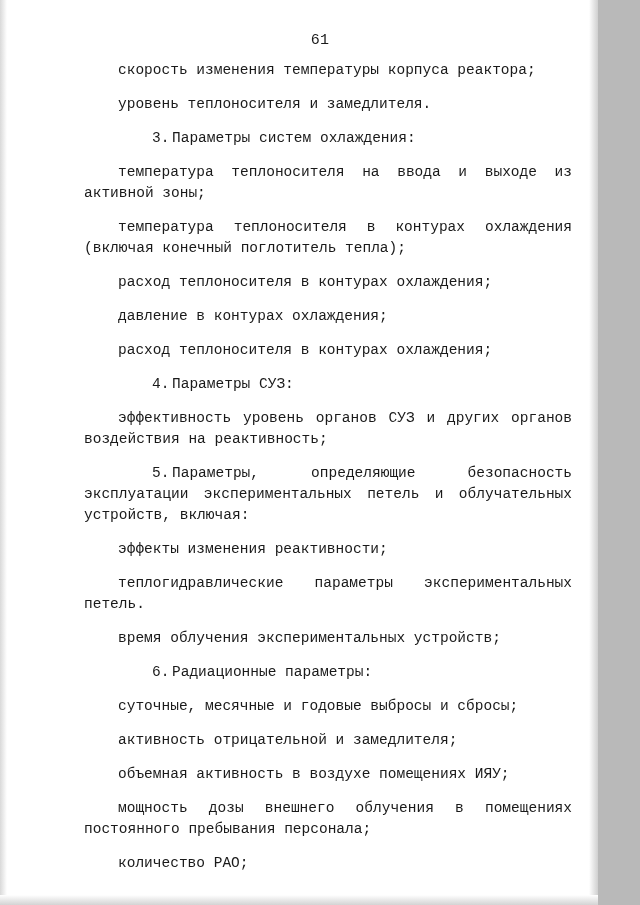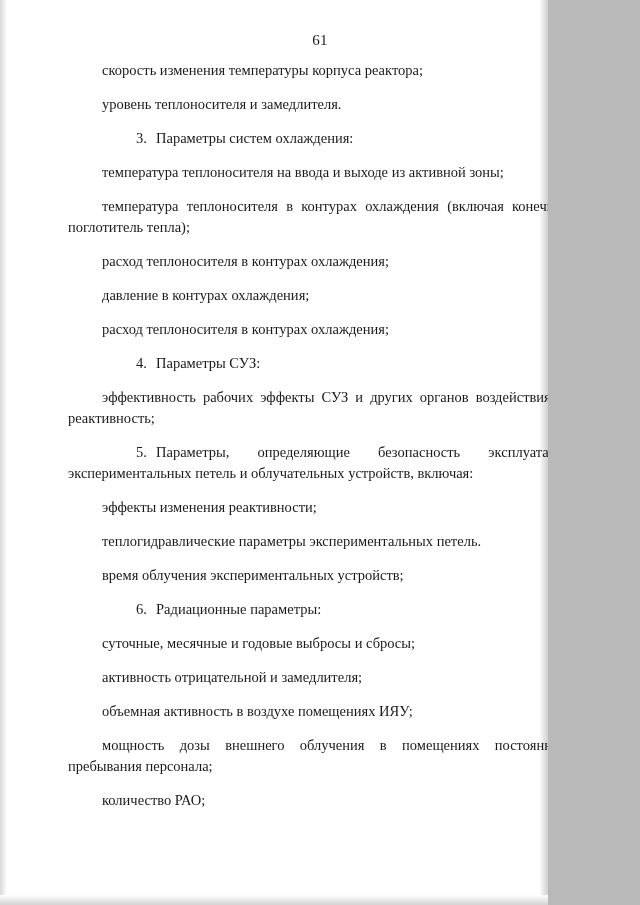--- a/index.html
+++ b/index.html
@@ -2,26 +2,26 @@
 <html><head>
 <meta charset="utf-8">
 <style>
   html, body {
     margin: 0;
     padding: 0;
     background: #b9b9b9;
   }
   .page {
     position: relative;
-    width: 548px;
+    width: 598px;
     height: 905px;
     background: #ffffff;
     box-sizing: border-box;
     overflow: hidden;
-    font-family: Liberation Serif, serif;
+    font-family: Liberation Mono, monospace;
     color: #1a1a1a;
   }
   
   .scan-edge-left {
     position: absolute;
     top: 0; left: 0;
     width: 7px; height: 905px;
     background: linear-gradient(to right, #d9d9d9, #ffffff);
   }
   .scan-edge-right {
@@ -45,21 +45,21 @@
     font-size: 15px;
     letter-spacing: 0.3px;
   }
   .content {
     position: absolute;
     top: 60px;
     left: 68px;
     width: 504px;
   }
   p.para {
-    margin: 0 0 13px 0;
+    margin: 0 0 13px 16px;
     font-size: 14.5px;
     line-height: 1.45;
     text-align: justify;
     text-justify: inter-word;
   }
   p.indent {
     text-indent: 34px;
   }
   
   .num {
@@ -89,21 +89,21 @@
     <p class="para numpara"><span class="num">3.</span><span>Параметры систем охлаждения:</span></p>
 
     <p class="para indent">температура теплоносителя на ввода и выходе из активной зоны;</p>
     <p class="para indent">температура теплоносителя в контурах охлаждения (включая конечный поглотитель тепла);</p>
     <p class="para indent">расход теплоносителя в контурах охлаждения;</p>
     <p class="para indent">давление в контурах охлаждения;</p>
     <p class="para indent">расход теплоносителя в контурах охлаждения;</p>
 
     <p class="para numpara"><span class="num">4.</span><span>Параметры СУЗ:</span></p>
 
-    <p class="para indent">эффективность рабочих эффекты СУЗ и других органов воздействия на реактивность;</p>
+    <p class="para indent">эффективность уровень органов СУЗ и других органов воздействия на реактивность;</p>
 
     <p class="para numpara"><span class="num">5.</span><span>Параметры, определяющие безопасность эксплуатации экспериментальных петель и облучательных устройств, включая:</span></p>
 
     <p class="para indent">эффекты изменения реактивности;</p>
     <p class="para indent">теплогидравлические параметры экспериментальных петель.</p>
     <p class="para indent">время облучения экспериментальных устройств;</p>
 
     <p class="para numpara"><span class="num">6.</span><span>Радиационные параметры:</span></p>
 
     <p class="para indent">суточные, месячные и годовые выбросы и сбросы;</p>

